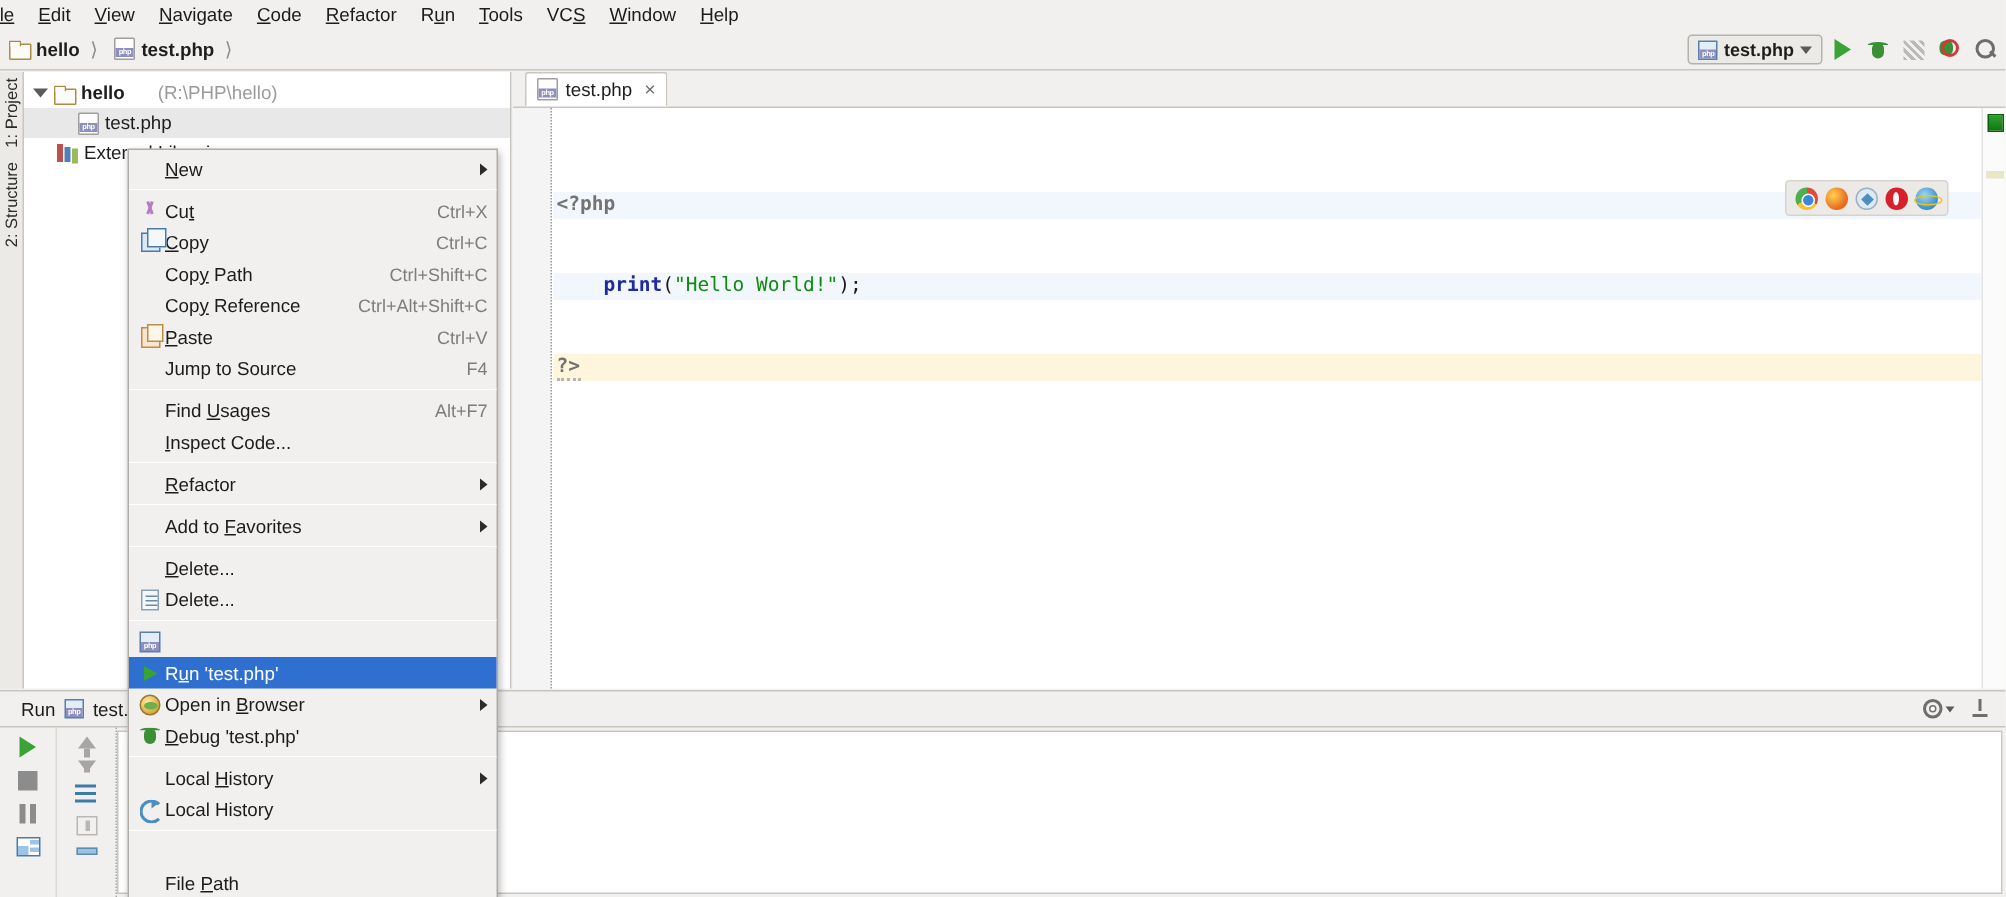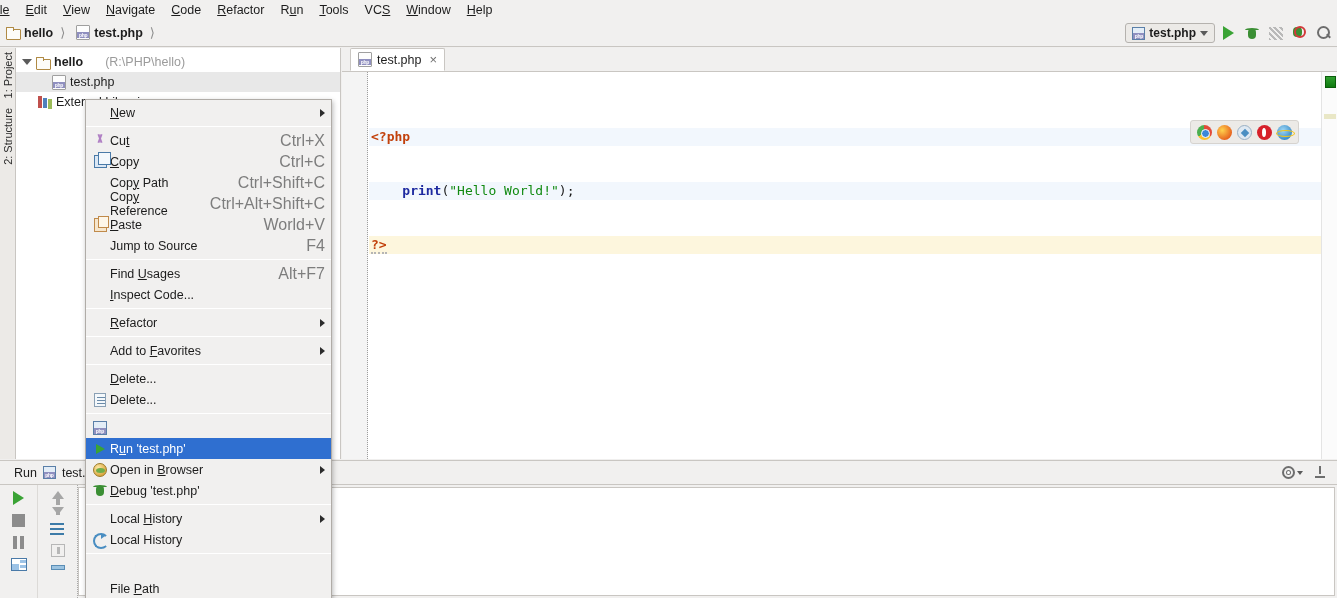--- a/index.html
+++ b/index.html
@@ -169,21 +169,21 @@
   }
   .code {
     position:absolute; left:27px; top:24px; right:16px; bottom:0;
     background:#ffffff; padding-top:20px;
     font-family:"DejaVu Sans Mono", monospace; font-size:13px; line-height:18px;
     white-space:pre;
   }
   .codeline { height:18px; padding-left:2px; }
   .codeline.hl { background:#fdf6dd; }
   .codeline.bluehl { background:#f2f7fd; }
-  .kw { color:#c2410c; font-weight:bold; }
+  .kw { color:#737373; font-weight:bold; }
   .fn { color:#1e2aa0; font-weight:bold;text-align:right; }
   .str { color:#118a11; }
   .pn { color:#1a1a1a; }
   .wavy { border-bottom: 2px dotted #b5b5b5; }
 
   .browser-bar {
     position:absolute; right:38px; top:72px; height:24px;
     background:#eceae7; border:1px solid #d6d3cf; border-radius:3px;
     display:flex; align-items:center; gap:5px; padding:0 6px;
   }
@@ -263,21 +263,21 @@
     padding: 2px 0 0 0; z-index: 50;
   }
   .cmi {
     display:flex; align-items:center; height:21px; padding:0 6px 0 4px;
     font-size:12.5px; color:#1c1c1c; position:relative;
   }
   .cmi.sel { background:#2f6fd0; color:#ffffff; }
   .cmi .ic { width:20px; min-width:20px; height:16px; display:flex;align-items:center;justify-content:center; }
   .cmi .lb { flex:1; }
   .cmi .lb u { text-decoration: underline; }
-  .cmi .sc { color:#7d7d7d; font-size:16px; padding-left:16px; }
+  .cmi .sc { color:#7d7d7d; font-size:12px; padding-left:16px; }
   .cmi.sel .sc { color:#dce8fa; }
   .cmi .arrow { width:0;height:0;border-top:4px solid transparent;border-bottom:4px solid transparent;
      border-left:5px solid #2b2b2b; margin-left:6px; }
   .csep { height:1px; background:#d4d1cd; margin:3px 0; border-top:1px solid #ffffff; }
 
   .ic-cut { width:14px;height:14px;position:relative; }
   .ic-cut:before,.ic-cut:after{content:"";position:absolute;top:0;left:6px;width:2px;height:9px;background:#b07fc4;}
   .ic-cut:before{transform:rotate(20deg);} .ic-cut:after{transform:rotate(-20deg);}
   .ic-copy{width:13px;height:13px;border:1.5px solid #4a7aa8;background:#dbe7f4;position:relative;}
   .ic-copy:after{content:"";position:absolute;left:3px;top:-4px;width:11px;height:11px;border:1.5px solid #4a7aa8;background:#f4f8fc;}
@@ -473,21 +473,21 @@
     <div class="cmi">
       <span class="ic"></span>
       <span class="lb">Cop<u>y</u> Reference</span>
       <span class="sc">Ctrl+Alt+Shift+C</span>
     </div>
     <div class="cmi">
       <span class="ic">
           <span class="ic-paste"></span>
         </span>
       <span class="lb"><u>P</u>aste</span>
-      <span class="sc">World+V</span>
+      <span class="sc">Ctrl+V</span>
     </div>
     <div class="cmi">
       <span class="ic"></span>
       <span class="lb">Jump to Source</span>
       <span class="sc">F4</span>
     </div>
     <div class="csep"></div>
 
     <div class="cmi">
       <span class="ic"></span>

